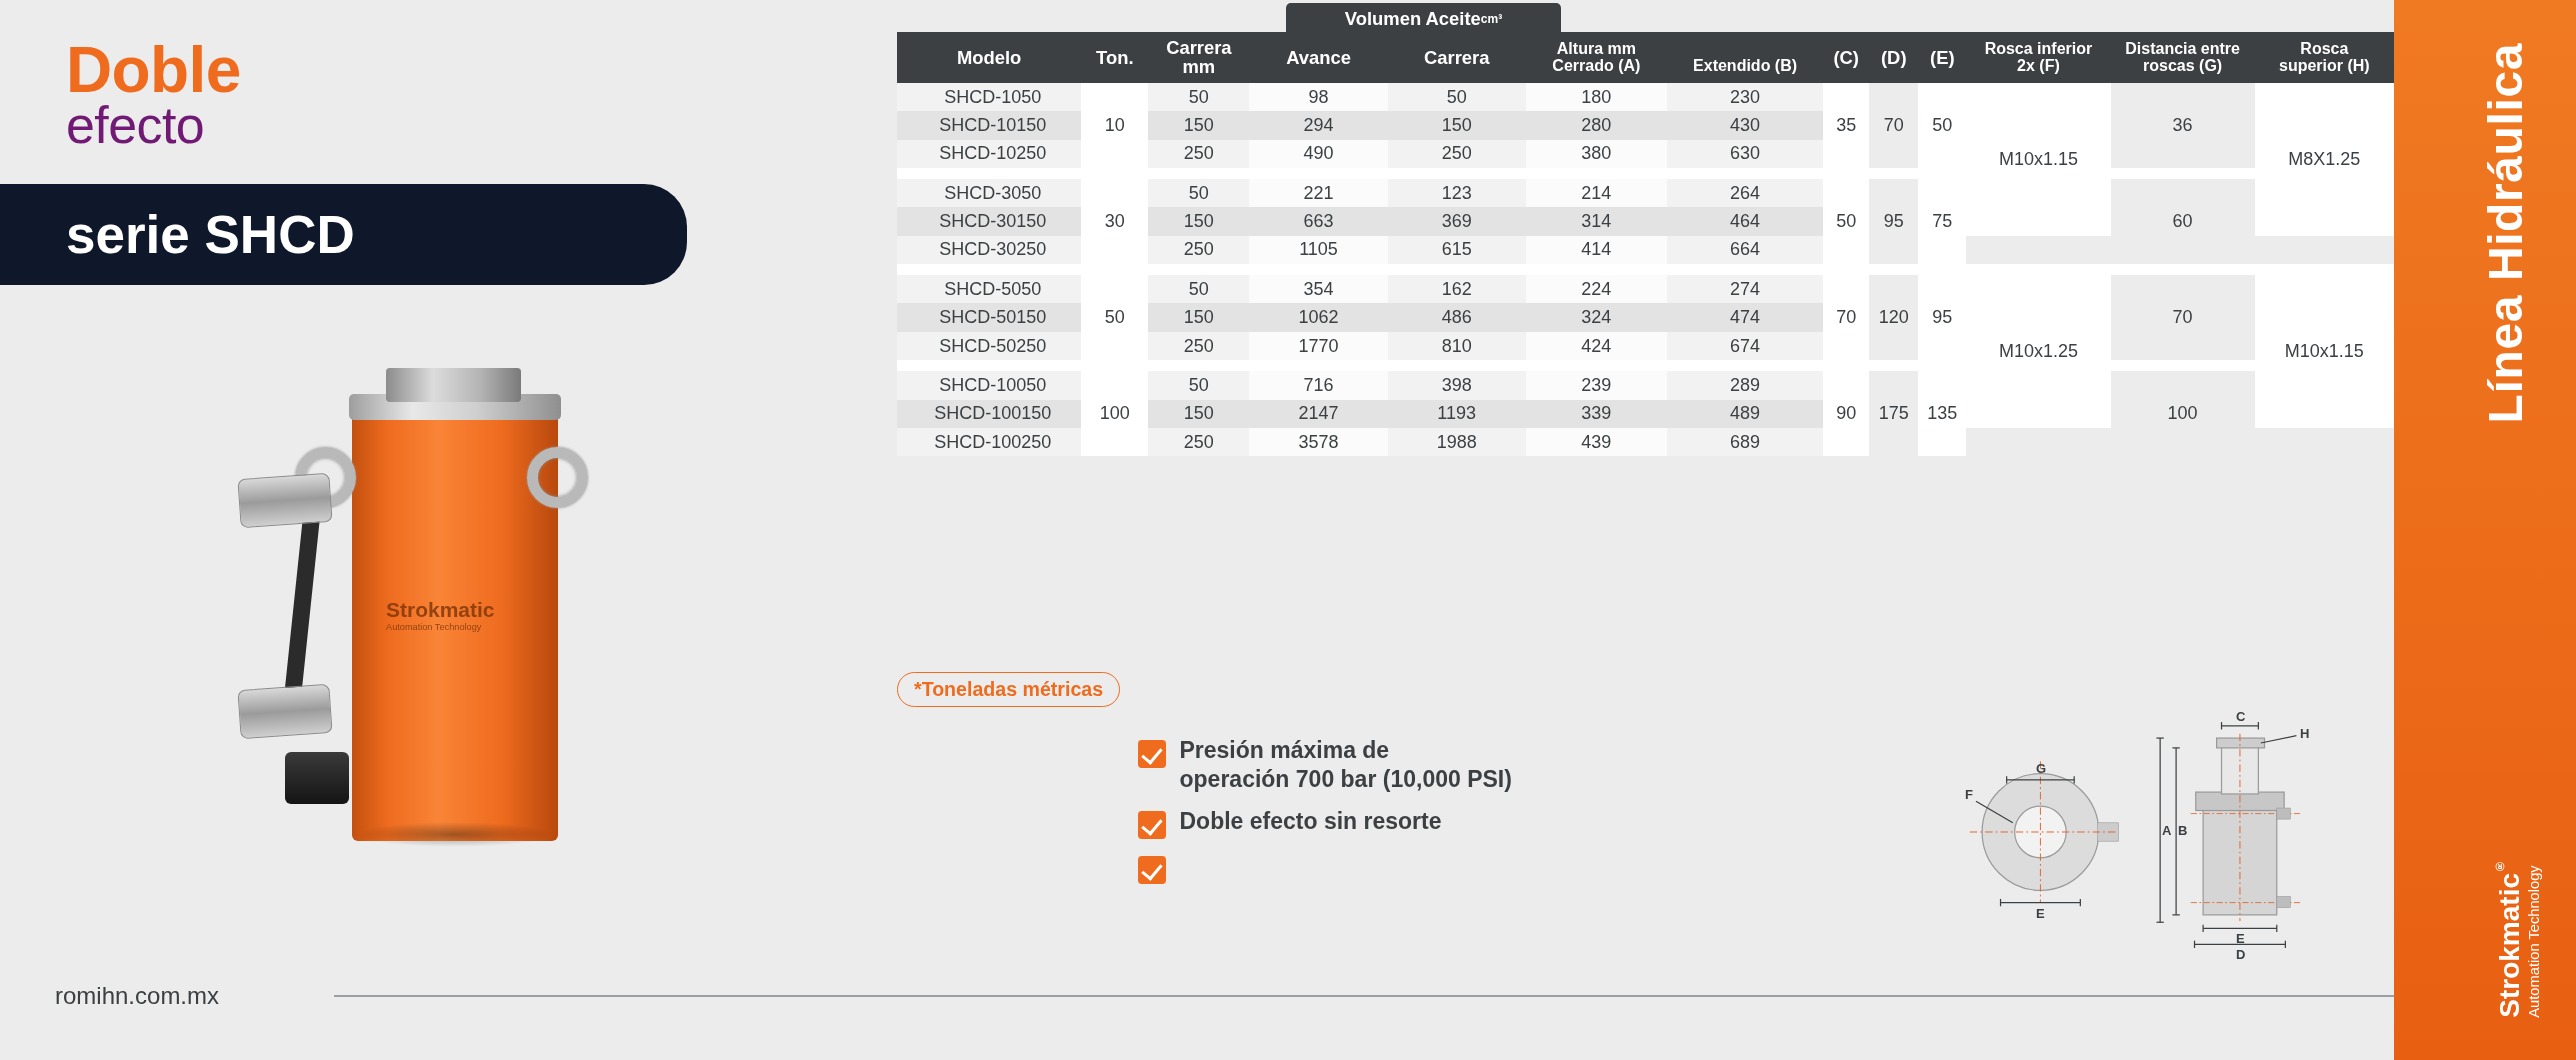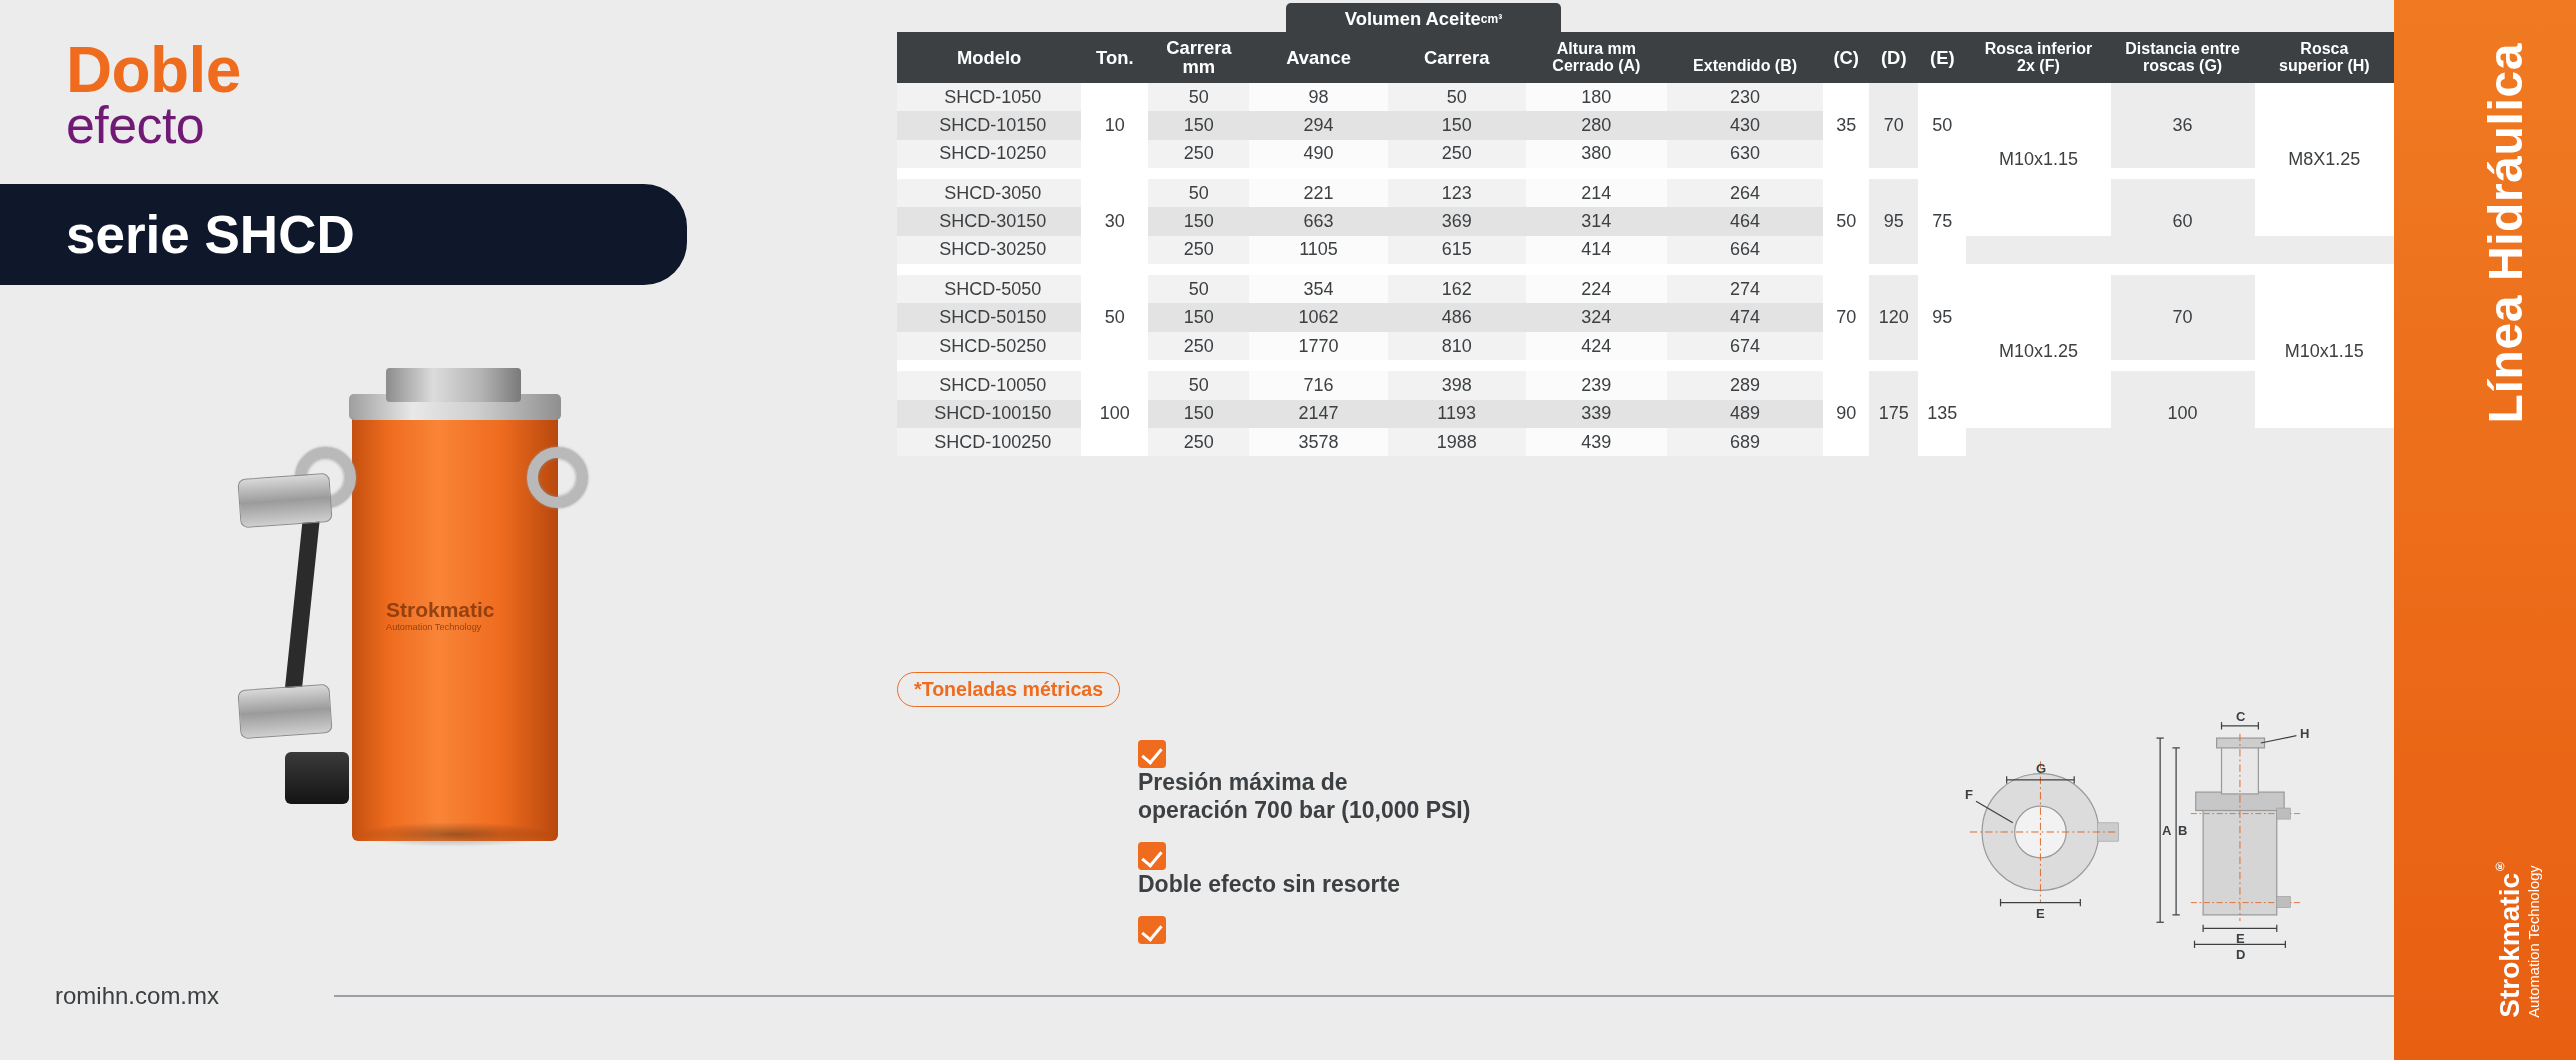--- a/index.html
+++ b/index.html
@@ -126,21 +126,21 @@
 
   
   #note-pill {
     position:absolute; left:897px; top:672px;
     border:1.2px solid #ef6c1f; border-radius: 18.4px;
     padding: 4.9px 16px; color:#ef6c1f; font-size:19.6px; font-weight:bold;
   }
 
   
   #bullets { position:absolute; left:1138px; top:736px; }
-  .bullet { display:flex; align-items:flex-start; margin-bottom: 13.5px; flex-direction: column; }
+  .bullet { display:flex; align-items:flex-start; margin-bottom: 13.5px; }
   .bullet .ck {
     width:28px; height:28px; background:#ef6c1f; border-radius:3.7px;
     margin-right: 13.5px; position:relative; flex:0 0 auto; margin-top:3.7px;
   }
   .bullet .ck:after {
     content:""; position:absolute; left:8px; top:4.3px; width:8.6px; height:16px;
     border:solid #fff; border-width:0 3.1px 3.1px 0; transform: rotate(40deg);
   }
   .bullet .btext { font-size:23px; color:#3c4043; font-weight:bold; line-height:1.25; }
 

